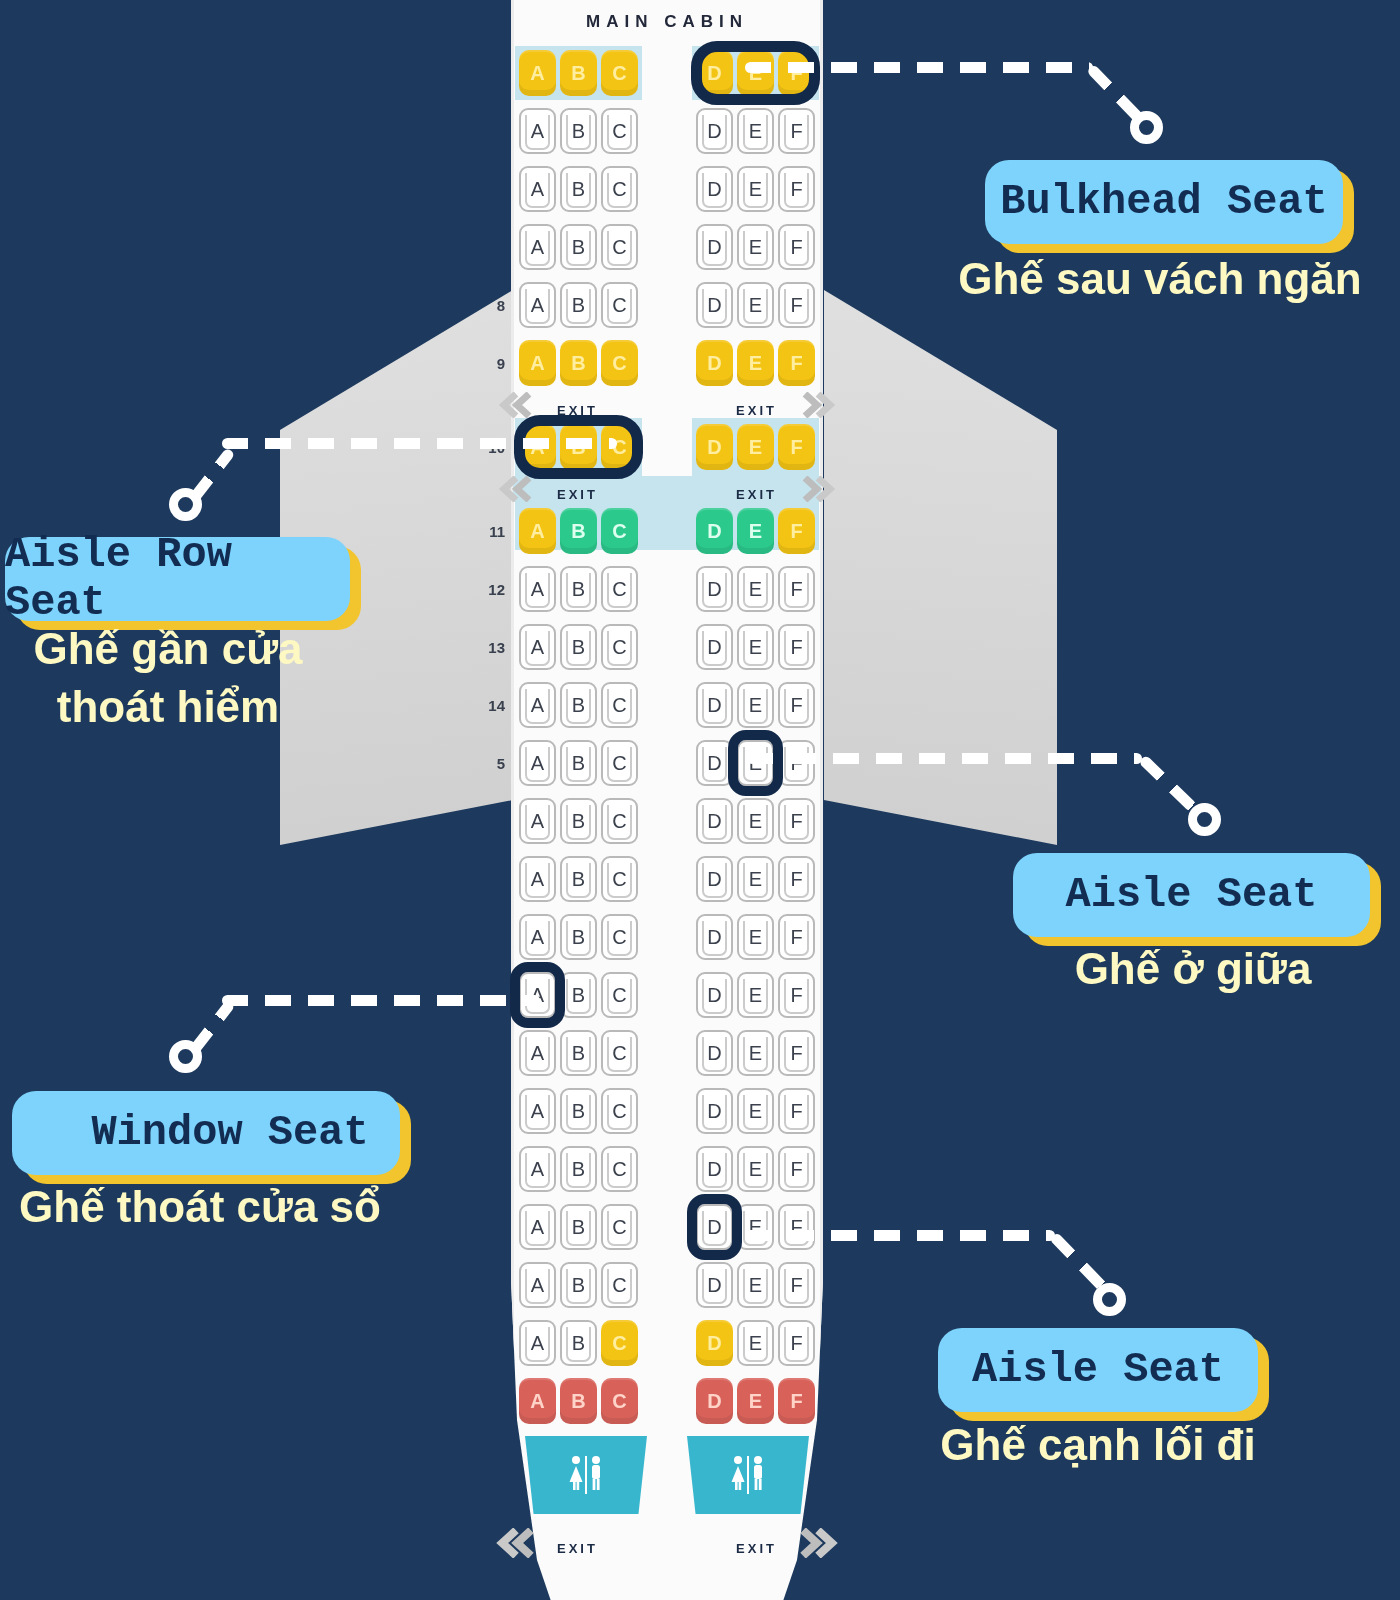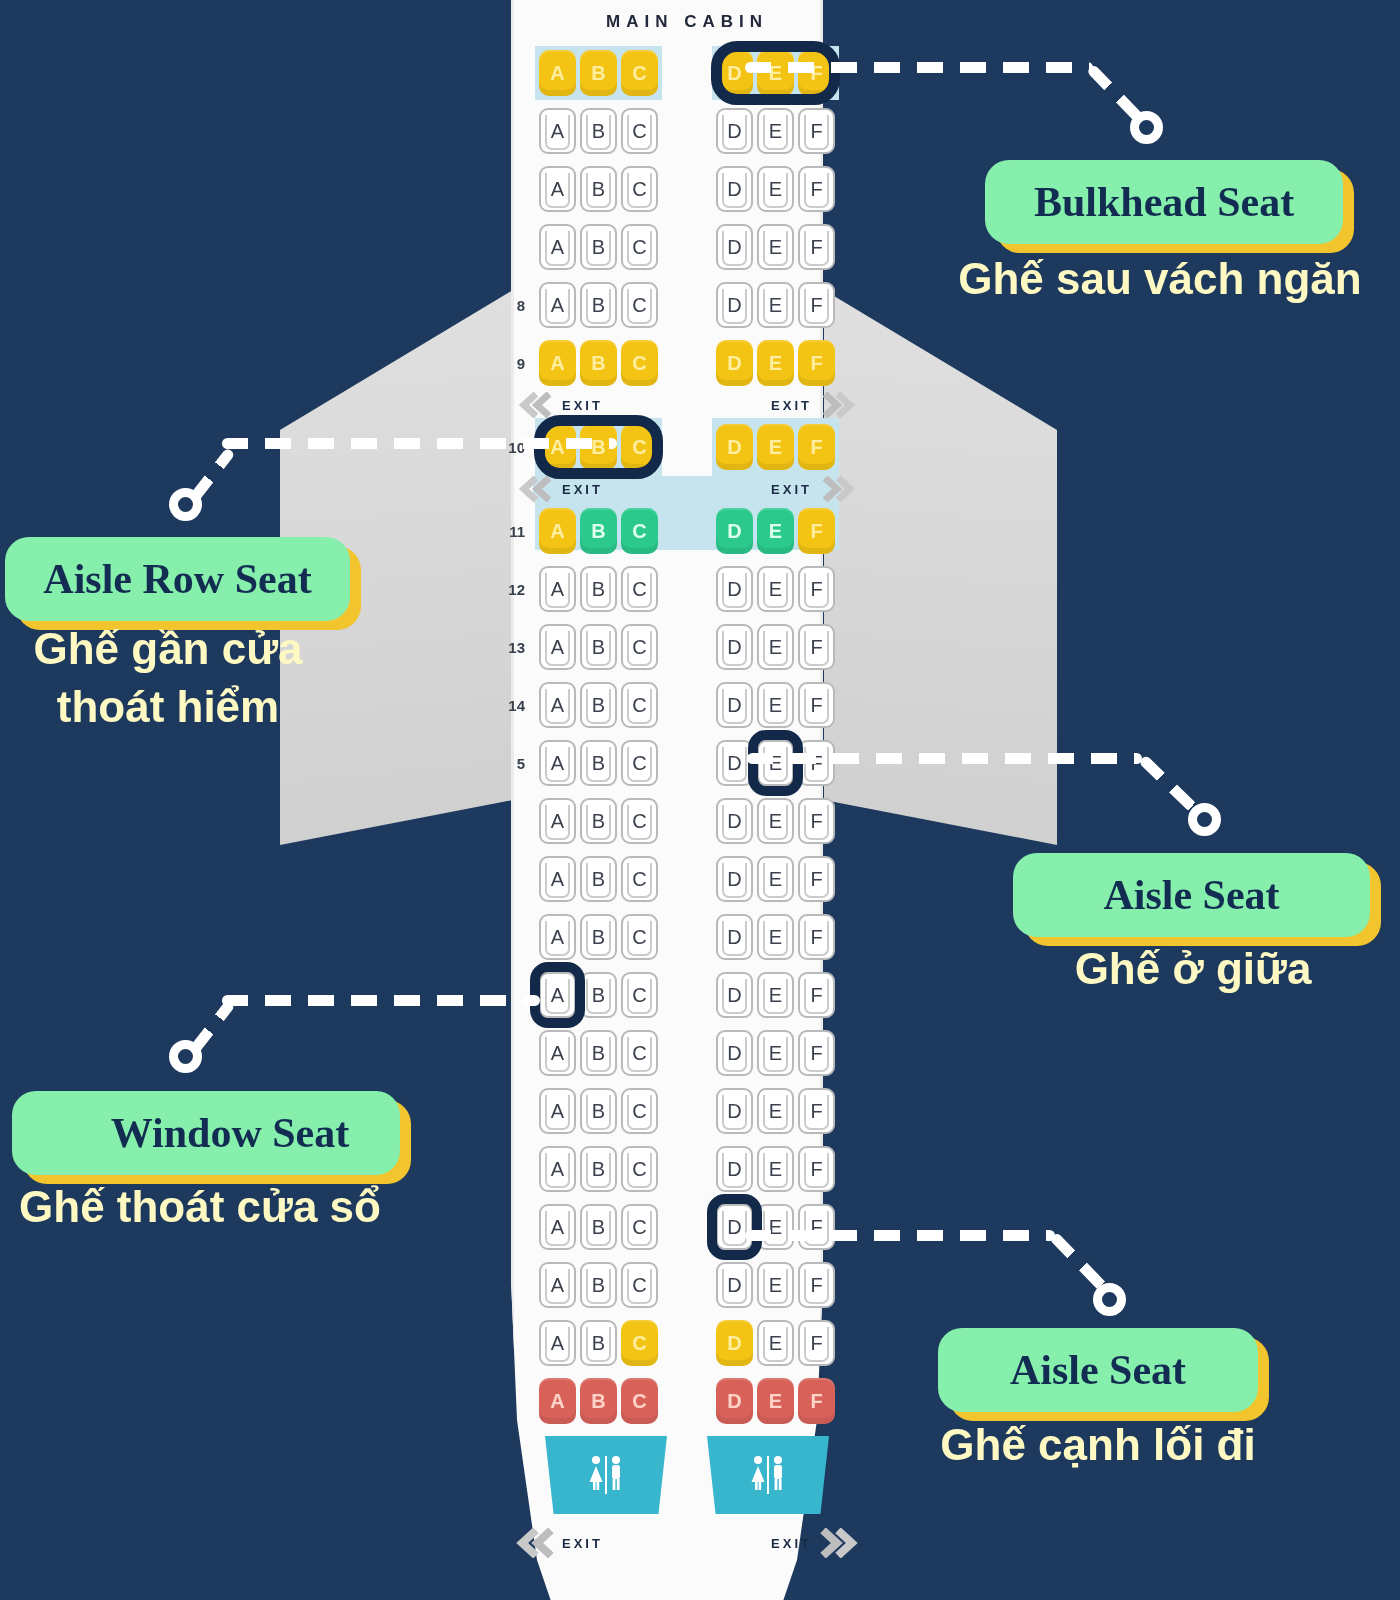--- a/index.html
+++ b/index.html
@@ -15,21 +15,21 @@
   .wing-right{left:820px;top:285px;width:240px;height:565px;
     background:linear-gradient(185deg,#e0e0e0,#cfcfcf);
     clip-path:polygon(4px 5px,237px 145px,237px 560px,4px 515px);}
 
   
   .fuselage-bg{position:absolute;left:511px;top:-60px;width:312px;height:1720px;
     background:var(--fuselage,#fbfbfb);z-index:2;
     box-shadow:inset 0 0 0 3px #ececec;
     clip-path:polygon(0 0,312px 0,312px 1340px,306px 1480px,286px 1620px,252px 1720px,60px 1720px,26px 1620px,6px 1480px,0 1340px);}
 
-  #seat-rows{position:absolute;left:511px;top:0;width:312px;z-index:3;padding-left:20px;}
+  #seat-rows{position:absolute;left:511px;top:0;width:312px;z-index:3;}
 
   .cabin-title{height:44px;display:flex;align-items:center;justify-content:center;
     font-weight:700;font-size:17px;letter-spacing:6px;color:#23293a;}
 
   
   .srow{position:relative;height:58px;display:flex;align-items:center;padding:0 8px;box-sizing:border-box;}
   .group{position:relative;display:flex;gap:4px;}
   .aisle{width:58px;flex:0 0 58px;}
   .rnum{position:absolute;left:-30px;top:50%;transform:translateY(-50%);
     width:24px;text-align:right;font-size:15px;font-weight:600;color:#39404e;z-index:4;}
@@ -53,21 +53,21 @@
   .exitrow.band-full::before{content:'';position:absolute;inset:0 2px;background:var(--band-blue,#c6e4ee);z-index:-1;}
 
   
   .group.ringed::after{content:'';position:absolute;inset:-9px -5px;border:11px solid var(--highlight-ring,#13294a);
     border-radius:26px;z-index:6;pointer-events:none;}
   .seat.ringed-seat::after{content:'';position:absolute;inset:-12px -11px;border:10px solid var(--highlight-ring,#13294a);
     border-radius:18px;z-index:6;pointer-events:none;}
 
   
   .exitrow{position:relative;height:26px;display:flex;align-items:center;justify-content:space-between;}
-  .exit-side{display:flex;align-items:center;gap:7px;}
+  .exit-side{display:flex;align-items:flex-end;gap:22px;}
   .exit-side.left{margin-left:-14px;}
   .exit-side.right{margin-right:-14px;flex-direction:row-reverse;}
   .exlabel{font-size:13px;font-weight:700;letter-spacing:3px;color:#1c2b45;}
   .chev{display:block;}
   .chev.right{transform:scaleX(-1);}
   .exitrow.exit-bottom{height:44px;align-items:flex-start;padding-top:8px;}
   .exitrow.exit-bottom .chev{transform:scale(1.15);}
   .exitrow.exit-bottom .chev.right{transform:scale(1.15) scaleX(-1);}
 
   
@@ -75,24 +75,24 @@
   .lavblock{width:122px;height:78px;background:var(--lavatory-teal,#38b6ce);
     clip-path:polygon(0 0,100% 0,93% 100%,7% 100%);display:flex;align-items:center;justify-content:center;}
 
   
   .dash-h,.dash-d{position:absolute;height:11px;border-radius:6px;z-index:8;
     background:repeating-linear-gradient(90deg,#fff 0 26px,transparent 26px 43px);}
   .dash-d{transform-origin:0 50%;}
   .node{position:absolute;width:15px;height:15px;border:9px solid #fff;border-radius:50%;z-index:8;background:transparent;}
 
   
-  .cbox{position:absolute;height:84px;background:#86efac;border-radius:24px;z-index:9;
+  .cbox{position:absolute;height:84px;background:#7dd3fc;border-radius:24px;z-index:9;
     display:flex;align-items:center;justify-content:center;
     box-shadow:11px 9px 0 var(--callout-shadow,#f2c52e);
-    font-family:Liberation Serif, serif;font-weight:700;font-size:42px;color:var(--callout-text,#122c52);}
+    font-family:Liberation Mono, monospace;font-weight:700;font-size:42px;color:var(--callout-text,#122c52);}
   .csub{position:absolute;z-index:9;font-family:Liberation Sans, sans-serif;
     font-weight:700;font-size:44px;color:#fef9c3;line-height:1.32;}
   .c-bulkhead .cbox{left:985px;top:160px;width:358px;}
   .c-bulkhead .csub{left:920px;top:250px;width:480px;text-align:center;}
   .c-exitrow .cbox{left:5px;top:537px;width:345px;}
   .c-exitrow .csub{left:12px;top:620px;width:312px;text-align:center;}
   .c-middle .cbox{left:1013px;top:853px;width:357px;}
   .c-middle .csub{left:1008px;top:940px;width:370px;text-align:center;}
   .c-window .cbox{left:12px;top:1091px;width:340px;padding-left:48px;}
   .c-window .csub{left:0px;top:1178px;width:400px;text-align:center;}

